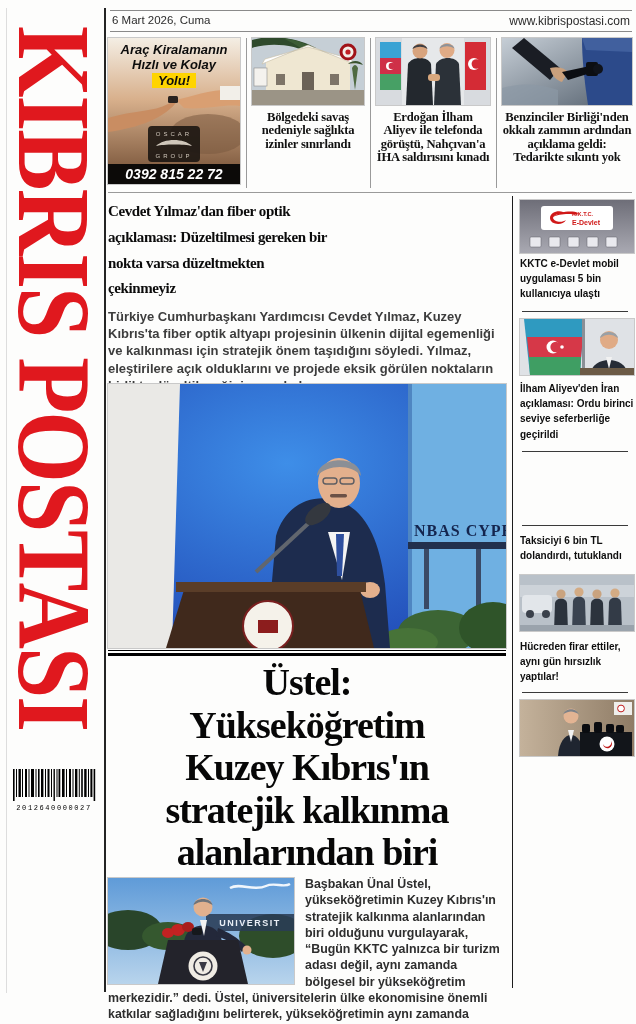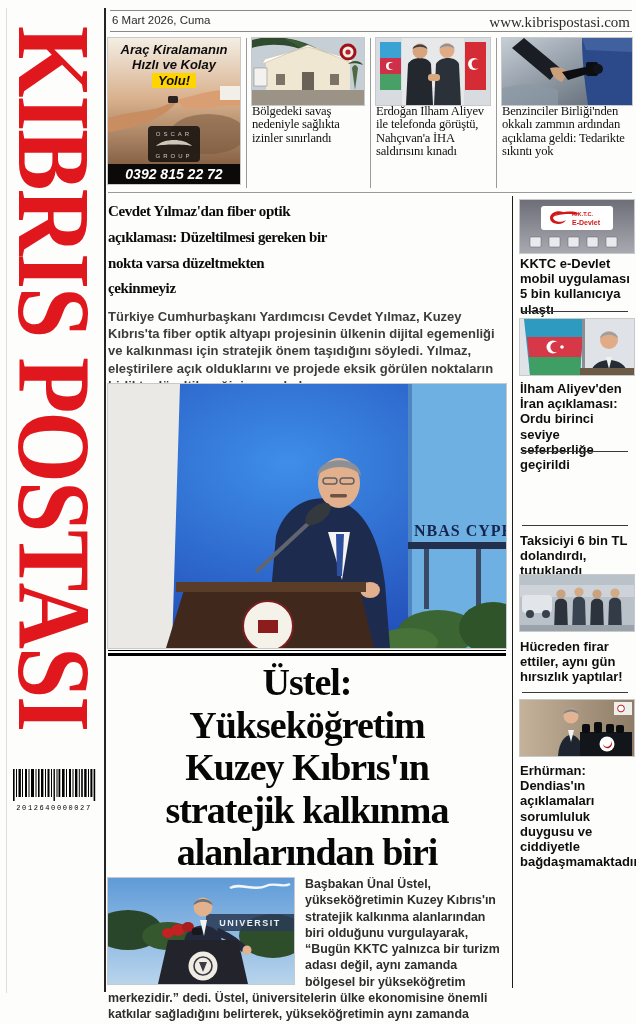--- a/index.html
+++ b/index.html
@@ -14,30 +14,30 @@
     font-family:"Liberation Serif", serif; font-weight:bold;
     font-size:92px; line-height:84px; letter-spacing:-2px;
     color:#e0181e; white-space:nowrap;
   }
   .page-left-edge { position:absolute; left:6px; top:8px; width:1px; height:985px; background:#ddd; }
   .main-rule-v { position:absolute; left:104px; top:8px; width:2px; height:984px; background:#242424; }
 
   
   .topbar-line { position:absolute; left:110px; width:522px; height:1px; background:#8a8a8a; }
   .date-text { position:absolute; left:112px; top:14px; font-size:11.5px; color:#2c2c2c; }
-  .site-text { position:absolute; right:6px; top:14px; font-size:15px; color:#2c2c2c;font-family:Liberation Serif, serif; }
+  .site-text { position:absolute; right:6px; top:14px; font-size:12px; color:#2c2c2c; }
 
   
   .toprow-divider { position:absolute; top:38px; width:1px; height:150px; background:#9a9a9a; }
   .toprow-rule { position:absolute; left:108px; top:192px; width:524px; height:1px; background:#9a9a9a; }
   .top-col { position:absolute; top:38px; }
   .top-headline {
-    font-family:"Liberation Serif", serif; font-weight:normal;
-    font-size:12.6px; line-height:13.4px; text-align:left; color:#111;
-    letter-spacing:-0.2px;
+    font-family:"Liberation Serif", serif; font-weight:bold;
+    font-size:12.6px; line-height:13.4px; text-align:center; color:#111;
+    margin-top:6px; letter-spacing:-0.2px;
   }
 
   
   .main-headline {
     position:absolute; left:108px; top:199px; width:398px;
     font-family:"Liberation Serif", serif; font-weight:bold;
     font-size:15px; line-height:25.8px; letter-spacing:-0.4px; color:#0b0b0b;
   }
   .standfirst {
     position:absolute; left:108px; top:308px; width:398px;
@@ -54,21 +54,21 @@
   }
   .bottom-article { position:absolute; left:108px; top:876px; width:398px; }
   .bottom-photo { float:left; width:188px; height:106px; margin:2px 9px 3px 0; }
   .bottom-body { font-size:12.4px; line-height:16.3px; font-weight:bold; color:#2e2e2e; }
 
   
   .sidebar-rule-v { position:absolute; left:512px; top:196px; width:1px; height:792px; background:#1c1c1c; }
   .sb-item-img { position:absolute; left:520px; width:114px; }
   .sb-headline {
     position:absolute; left:520px; width:114px;
-    font-size:13px; line-height:15.2px; font-weight:bold; color:#0e0e0e;
+    font-size:10px; line-height:15.2px; font-weight:bold; color:#0e0e0e;
   }
   .sb-divider { position:absolute; left:522px; width:106px; height:1px; background:#3a3a3a; }
 
   
   .barcode { position:absolute; left:12px; top:769px; width:84px; height:44px; }
 
   svg { display:block; }
   .imgframe { outline:1px solid #c9c9c9; }
 </style>
 </head>
@@ -430,15 +430,14 @@
       <g fill="#0a0c10">
         <rect x="62" y="24" width="8" height="9" rx="2"></rect>
         <rect x="74" y="22" width="8" height="11" rx="2"></rect>
         <rect x="86" y="24" width="8" height="9" rx="2"></rect>
         <rect x="96" y="25" width="8" height="8" rx="2"></rect>
       </g>
       <circle cx="87" cy="44" r="7.5" fill="#ffffff"></circle>
       <path d="M83,44 A4.5,4.5 0 1 0 91,41 A3.6,3.6 0 1 1 83,44 Z" fill="#c01818"></path>
     </svg>
   </div>
-  <div class="sb-headline" style="top:763px;">Erhürman: Dendias'ın açıklamaları sorumluluk duygusu ve ciddiyetle bağdaşmamaktadır</div>
 
 </div>
 
 </body></html>

